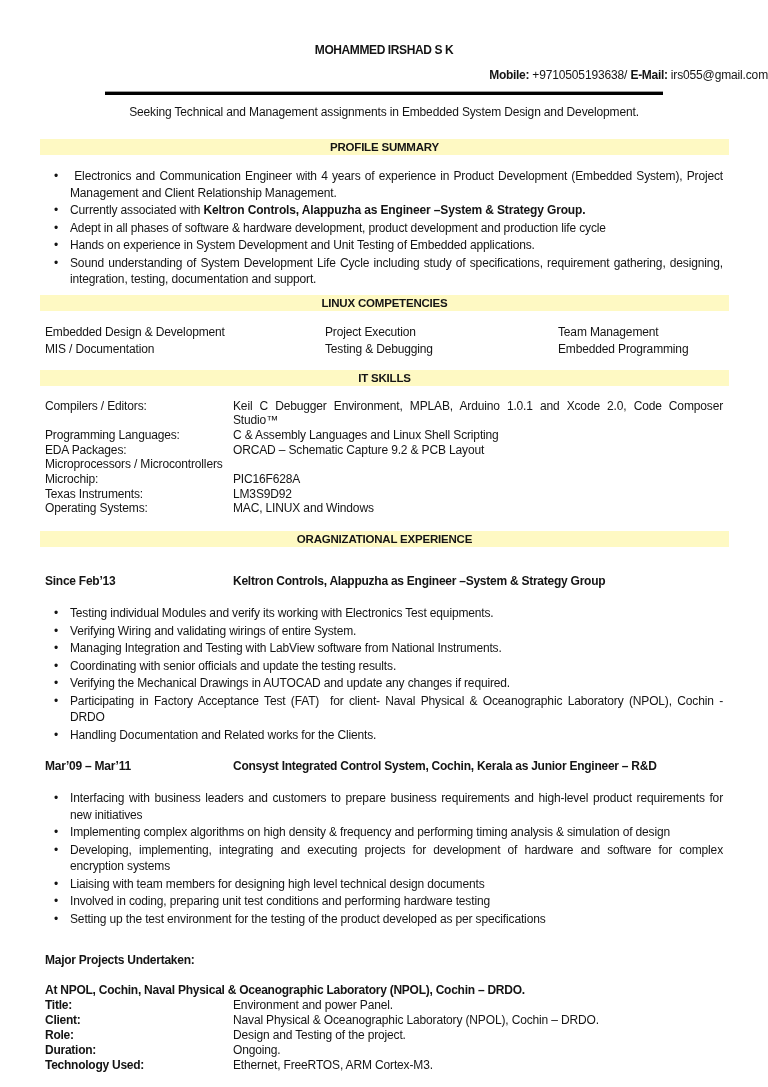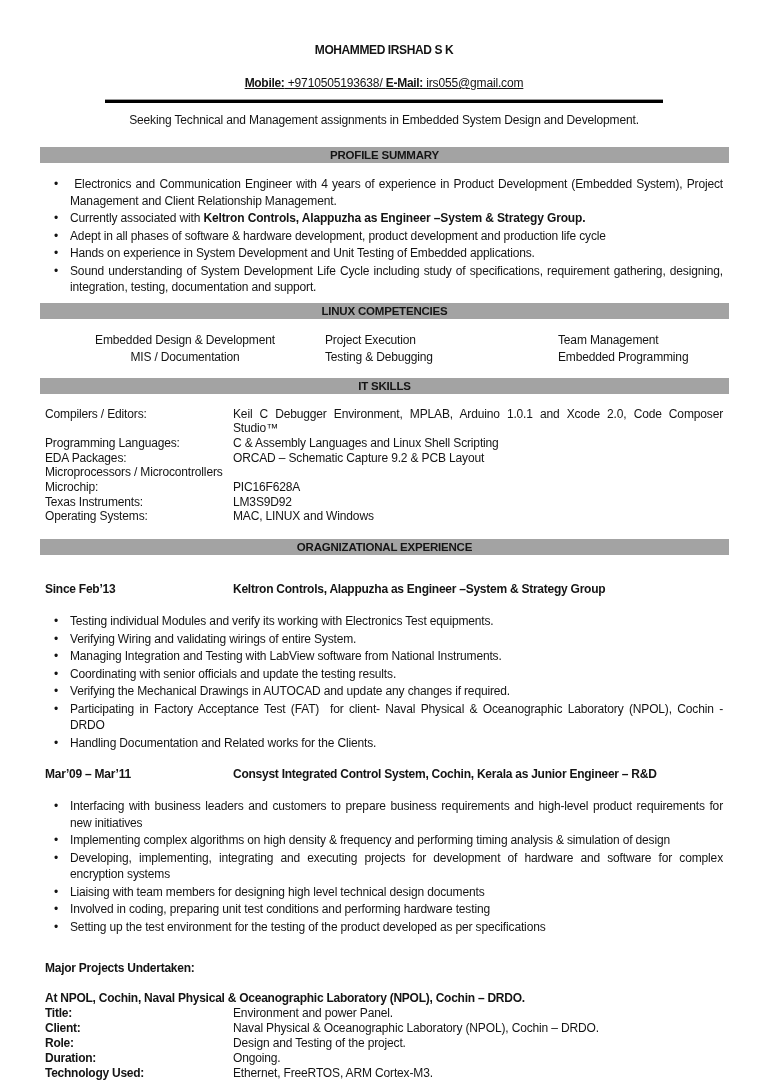--- a/index.html
+++ b/index.html
@@ -20,25 +20,24 @@
   
   .name {
     margin: 0;
     text-align: center;
     font-size: 12px;
     line-height: 20px;
     font-weight: 700;
     letter-spacing: -0.4px;
   }
   .contact {
-    margin-top: 15px;
-    text-align: center;
+    margin-top: 7px;
+    text-align: right;
     line-height: 16px;
     white-space: pre-wrap;
-    text-decoration: underline;
   }
   .contact b { letter-spacing: -0.3px; }
   .rule {
     width: 558px;
     margin: 8px auto 0;
     height: 4px;
     background: #000;
   }
   .rule::after {
     content: "";
@@ -50,21 +49,21 @@
   .objective {
     margin-top: 9px;
     text-align: center;
     line-height: 16px;
   }
   
   .section-bar {
     margin: 0 39px 0 40px;
     height: 16px;
     line-height: 16px;
-    background: #a3a3a3;
+    background: #fef9c3;
     text-align: center;
     font-weight: 700;
     font-size: 11.5px;
     letter-spacing: -0.2px;
   }
   .mt-bar-profile   { margin-top: 19px; }
   .mt-bar-core      { margin-top: 7px;  }
   .mt-bar-it        { margin-top: 12px; }
   .mt-bar-exp       { margin-top: 15px; }
   
@@ -82,21 +81,21 @@
     margin-bottom: 1px;
   }
   ul.bullets li::before {
     content: "\2022";
     position: absolute;
     left: 9px;
     top: 0;
   }
   
   .competencies { display: flex; margin: 13px 45px 0; line-height: 17px; }
-  .comp-col:nth-child(1) { width: 280px; text-align: center; }
+  .comp-col:nth-child(1) { width: 280px; }
   .comp-col:nth-child(2) { width: 233px; }
   .comp-col:nth-child(3) { flex: 1; }
   
   .pairs { margin: 13px 45px 0; }
   .pair-row { display: flex; line-height: 14.7px; }
   .pair-label { width: 188px; flex: none; white-space: pre-wrap; }
   .pair-value { flex: 1; text-align: justify; white-space: pre-wrap; }
   
   .job-head {
     display: flex;

